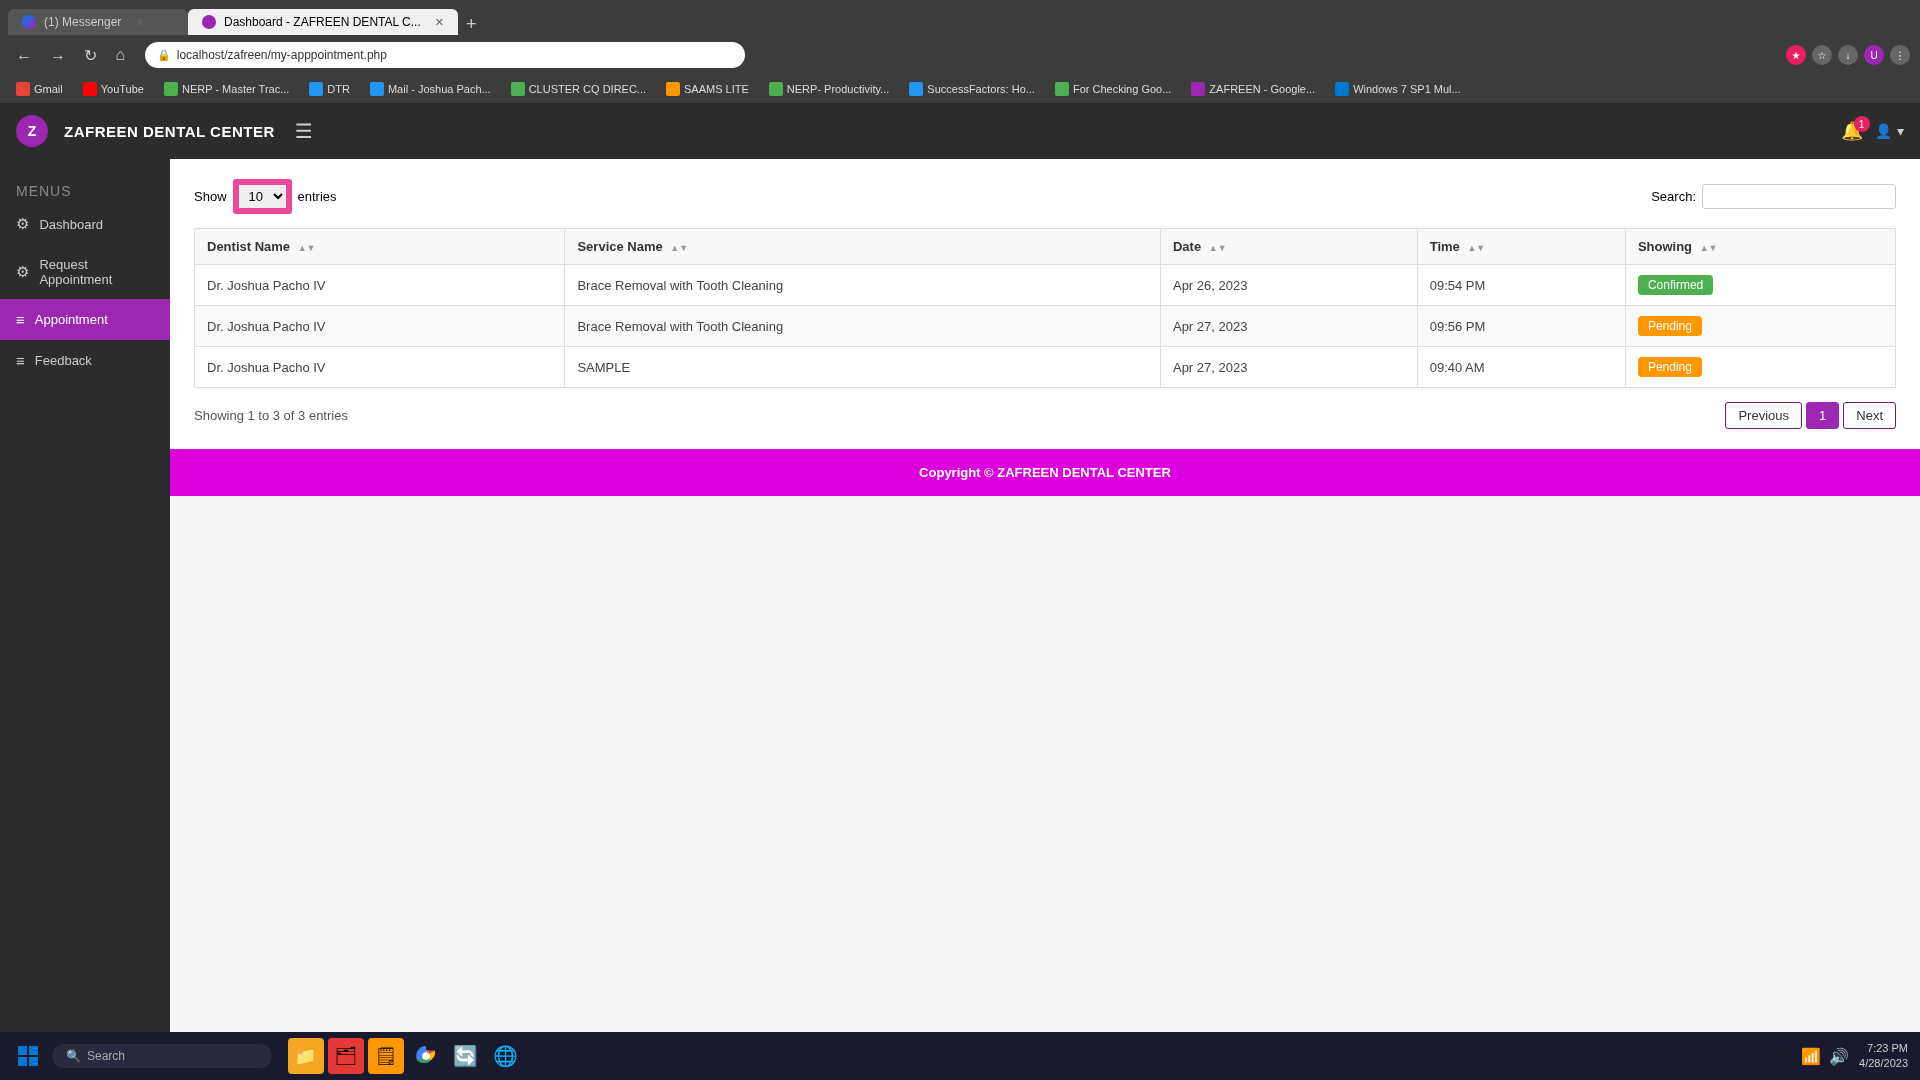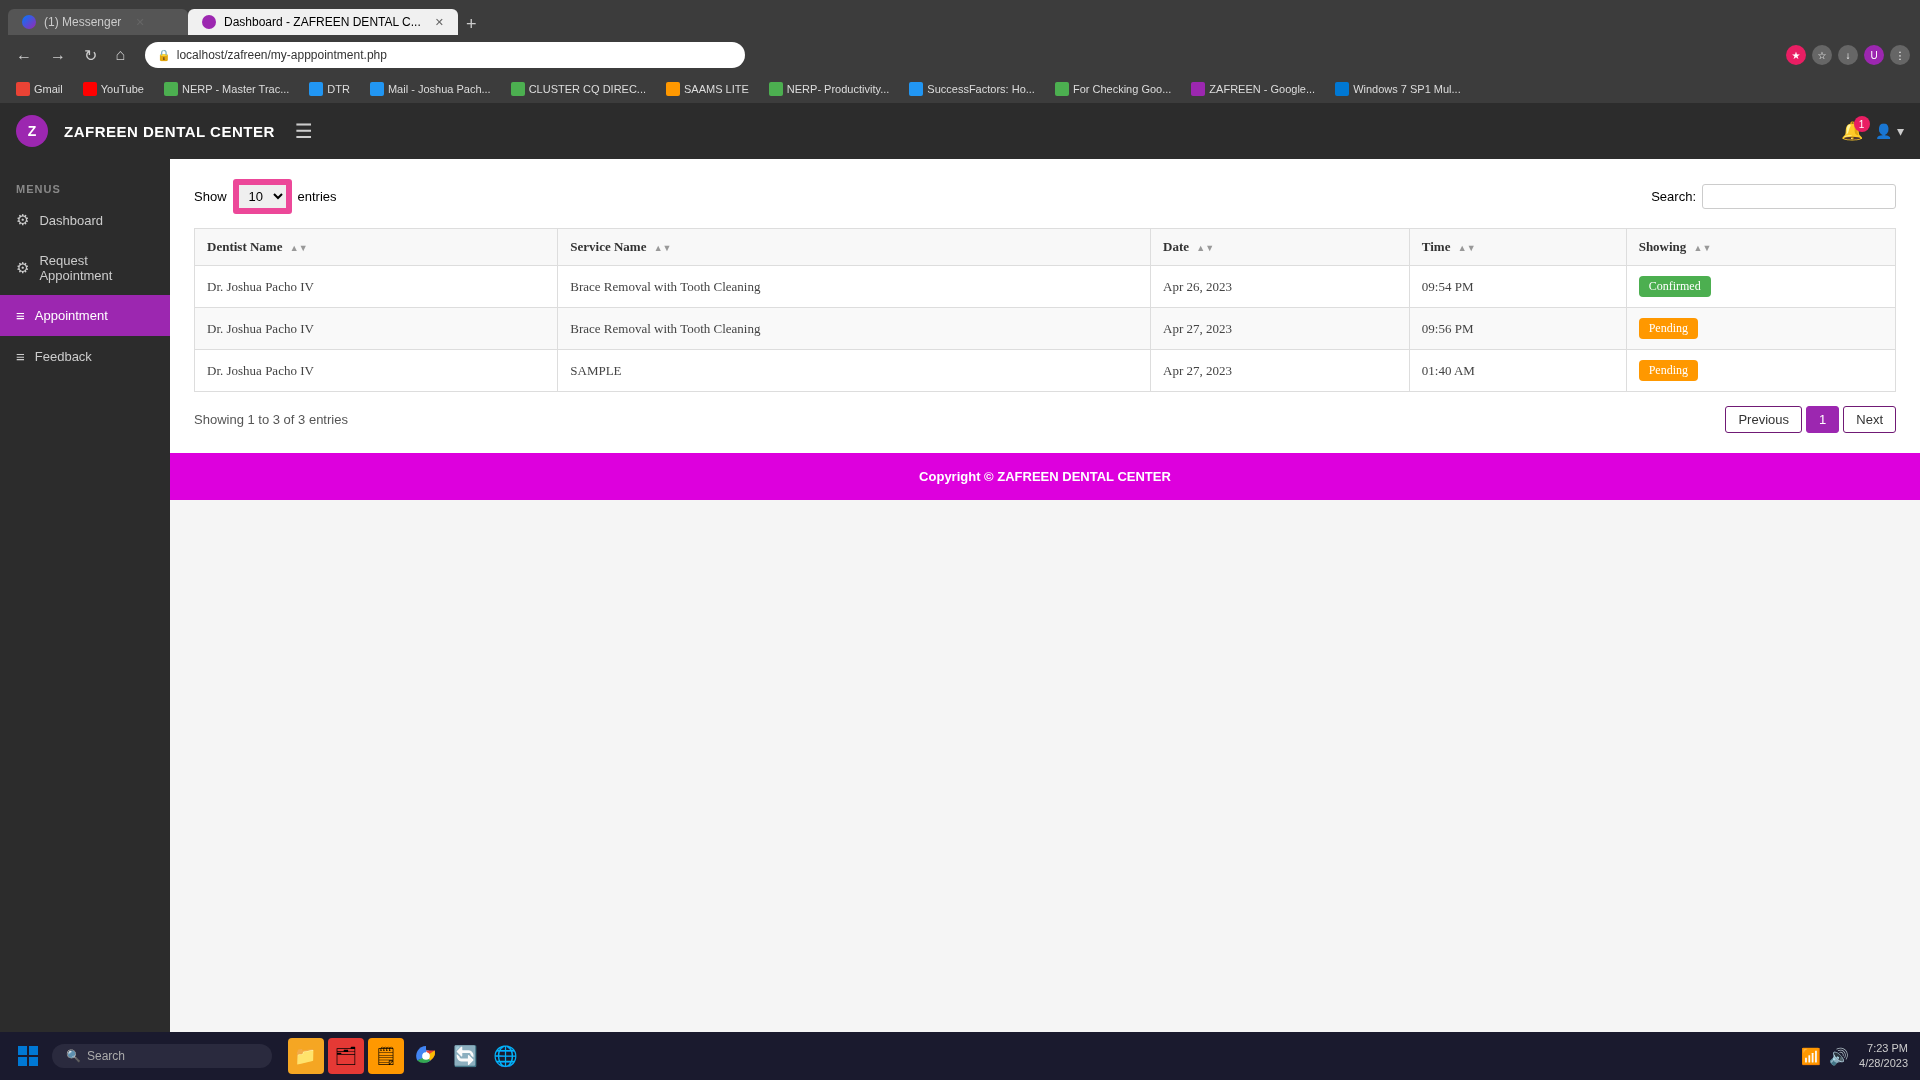--- a/index.html
+++ b/index.html
@@ -52,40 +52,40 @@
     .topbar-icons { display: flex; align-items: center; gap: 12px; }
     .topbar-bell { color: #ccc; font-size: 18px; position: relative; cursor: pointer; }
     .topbar-bell-badge { position: absolute; top: -4px; right: -6px; background: #e91e63; color: white; border-radius: 50%; width: 16px; height: 16px; font-size: 10px; display: flex; align-items: center; justify-content: center; }
     .topbar-user { color: #ccc; font-size: 14px; cursor: pointer; display: flex; align-items: center; gap: 4px; }
 
     
     .main-area { display: flex; flex: 1; overflow: hidden; }
 
     
     .sidebar { width: 170px; background: #2c2c2c; color: #ccc; display: flex; flex-direction: column; padding-top: 16px; flex-shrink: 0; }
-    .sidebar-section-label { font-size: 11px; color: #888; text-transform: uppercase; padding: 8px 16px 4px; letter-spacing: 1px; font-weight: bold; }
+    .sidebar-section-label { font-size: 14px; color: #888; text-transform: uppercase; padding: 8px 16px 4px; letter-spacing: 1px; }
     .sidebar-item { display: flex; align-items: center; gap: 10px; padding: 12px 16px; cursor: pointer; font-size: 13px; color: #ccc; }
     .sidebar-item.active { background: #9c27b0; color: white; }
     .sidebar-icon { font-size: 15px; }
 
     
     .content { flex: 1; background: #f5f5f5; overflow-y: auto; padding: 0; }
     .page-header { background: #2c2c2c; color: white; padding: 18px 24px; }
     .page-header h1 { font-size: 22px; font-weight: 600; }
     .page-body { padding: 20px 24px; background: white; margin: 0; }
 
     
     .table-controls { display: flex; justify-content: space-between; align-items: center; margin-bottom: 14px; }
     .show-entries { display: flex; align-items: center; gap: 6px; font-size: 13px; }
     .show-entries select { padding: 3px 6px; border: 6px solid #ec4899; border-radius: 3px; font-size: 13px; }
     .search-box { display: flex; align-items: center; gap: 6px; font-size: 13px; }
     .search-box input { padding: 4px 8px; border: 1px solid #ccc; border-radius: 3px; font-size: 13px; }
 
     
-    .data-table { width: 100%; border-collapse: collapse; font-size: 13px; font-family: Liberation Serif, serif; }
+    .data-table { width: 100%; border-collapse: collapse; font-size: 13px; }
     .data-table th { background: #f8f8f8; border: 1px solid #ddd; padding: 10px 12px; text-align: left; font-weight: 600; color: #333; white-space: nowrap; }
     .data-table th .sort-icons { display: inline-flex; flex-direction: column; margin-left: 4px; font-size: 9px; color: #999; vertical-align: middle; }
     .data-table td { border: 1px solid #ddd; padding: 10px 12px; color: #444; }
     .data-table tbody tr:nth-child(even) { background: #f9f9f9; }
 
     
     .badge { padding: 3px 10px; border-radius: 4px; font-size: 12px; color: white; font-weight: 500; display: inline-block; }
     .badge-confirmed { background: #4caf50; }
     .badge-pending { background: #ff9800; }
 
@@ -299,21 +299,21 @@
       <td>Dr. Joshua Pacho IV</td>
       <td>Brace Removal with Tooth Cleaning</td>
       <td>Apr 27, 2023</td>
       <td>09:56 PM</td>
       <td><span class="badge badge-pending">Pending</span></td>
     </tr>
               <tr>
       <td>Dr. Joshua Pacho IV</td>
       <td>SAMPLE</td>
       <td>Apr 27, 2023</td>
-      <td>01:40 AM</td>
+      <td>09:40 AM</td>
       <td><span class="badge badge-pending">Pending</span></td>
     </tr>
             </tbody>
         </table>
 
         <div class="pagination-row">
           <span class="pagination-info">Showing 1 to 3 of 3 entries</span>
           <div class="pagination-btns">
             <button class="pag-btn">Previous</button>
             <button class="pag-btn active">1</button>

